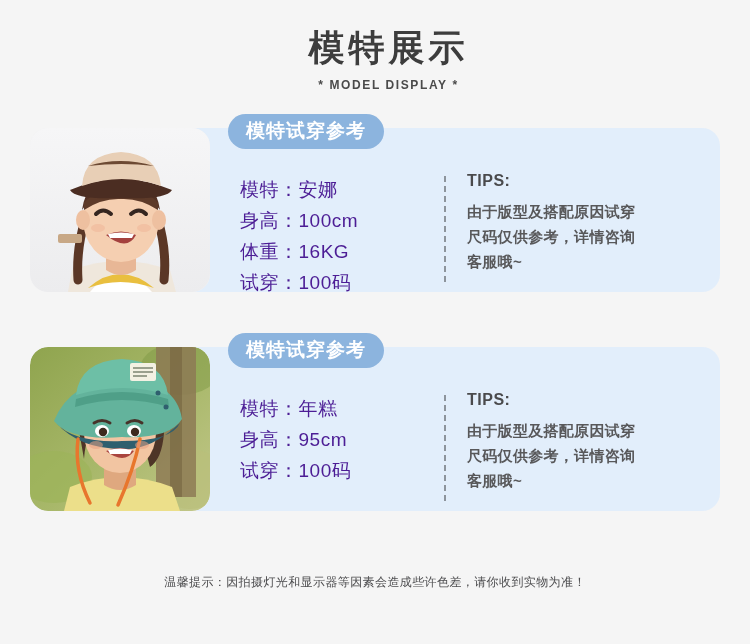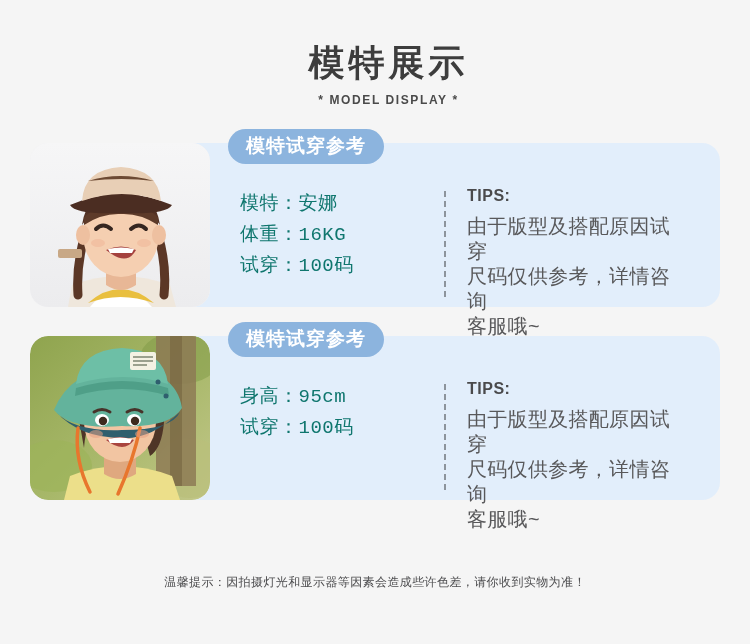--- a/index.html
+++ b/index.html
@@ -11,21 +11,21 @@
     height: 644px;
     background: #f5f5f5;
     font-family: "Liberation Sans", "DejaVu Sans", sans-serif;
     overflow: hidden;
     position: relative;
   }
 
   
   .header {
     text-align: center;
-    padding-top: 40px;
+    padding-top: 25px;
     margin-left: 27px;
   }
   .header-title {
     font-size: 36px;
     font-weight: bold;
     color: #3d3d3d;
     letter-spacing: 4px;
     line-height: 1.25;
   }
   .header-sub {
@@ -36,21 +36,21 @@
     margin-top: 8px;
   }
 
   
   .cards {
     margin-top: 36px;
   }
   .model-card {
     position: relative;
     height: 164px;
-    margin-bottom: 29px;
+    margin-bottom: 55px;
   }
   .card-panel {
     position: absolute;
     left: 122px;
     right: 30px;
     top: 0;
     bottom: 0;
     background: #e2eefb;
     border-radius: 18px;
   }
@@ -88,24 +88,23 @@
   }
 
   .card-specs {
     position: absolute;
     left: 240px;
     top: 46px;
     z-index: 3;
   }
   .spec-row {
     font-size: 19px;
-    color: #0f766e;
+    color: #4c1d95;
     line-height: 31px;
     white-space: nowrap;
-    font-family: Liberation Mono, monospace;
   }
   .spec-label { letter-spacing: 0.5px; }
   .spec-value { letter-spacing: 0.5px; }
 
   .card-divider {
     position: absolute;
     left: 444px;
     top: 48px;
     width: 0;
     height: 106px;
@@ -121,24 +120,25 @@
     z-index: 3;
   }
   .tips-title {
     font-size: 16px;
     font-weight: bold;
     color: #4a4a4c;
     letter-spacing: 0.5px;
     margin-bottom: 9px;
   }
   .tips-body {
-    font-size: 20px;
+    font-size: 15px;
     color: #58585a;
     line-height: 25px;
     letter-spacing: 0.3px;
+    font-weight: bold;
   }
 
   
   .footer-note {
     position: absolute;
     left: 0;
     right: 0;
     top: 574px;
     text-align: center;
     font-size: 12px;
@@ -208,20 +208,23 @@
           <rect x="28" y="106" width="24" height="9" rx="2" fill="#c8a886"></rect>
         </g>
       </svg>
     </div>
 
     <div class="card-badge">模特试穿参考</div>
 
     <div class="card-specs">
       <div class="spec-row">
         <span class="spec-label">模特：</span><span class="spec-value">安娜</span>
+      </div>
+      <div class="spec-row">
+        <span class="spec-label">身高：</span><span class="spec-value">100cm</span>
       </div>
       <div class="spec-row">
         <span class="spec-label">体重：</span><span class="spec-value">16KG</span>
       </div>
       <div class="spec-row">
         <span class="spec-label">试穿：</span><span class="spec-value">100码</span>
       </div>
     </div>
 
     <div class="card-divider"></div>
@@ -299,20 +302,23 @@
           <ellipse cx="66" cy="98" rx="7" ry="4" fill="#e8a183" opacity="0.55"></ellipse>
           <ellipse cx="112" cy="98" rx="7" ry="4" fill="#e8a183" opacity="0.55"></ellipse>
         </g>
       </svg>
     </div>
 
     <div class="card-badge">模特试穿参考</div>
 
     <div class="card-specs">
       <div class="spec-row">
+        <span class="spec-label">模特：</span><span class="spec-value">年糕</span>
+      </div>
+      <div class="spec-row">
         <span class="spec-label">身高：</span><span class="spec-value">95cm</span>
       </div>
       <div class="spec-row">
         <span class="spec-label">试穿：</span><span class="spec-value">100码</span>
       </div>
     </div>
 
     <div class="card-divider"></div>
 
     <div class="card-tips">

